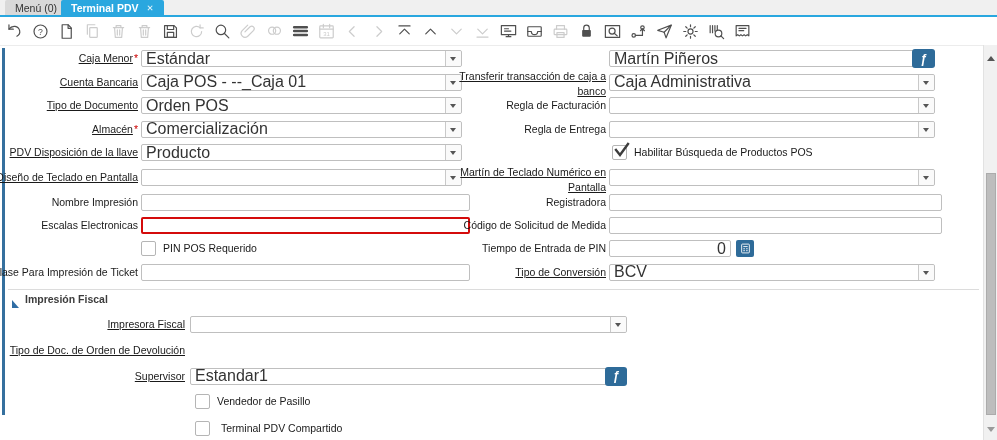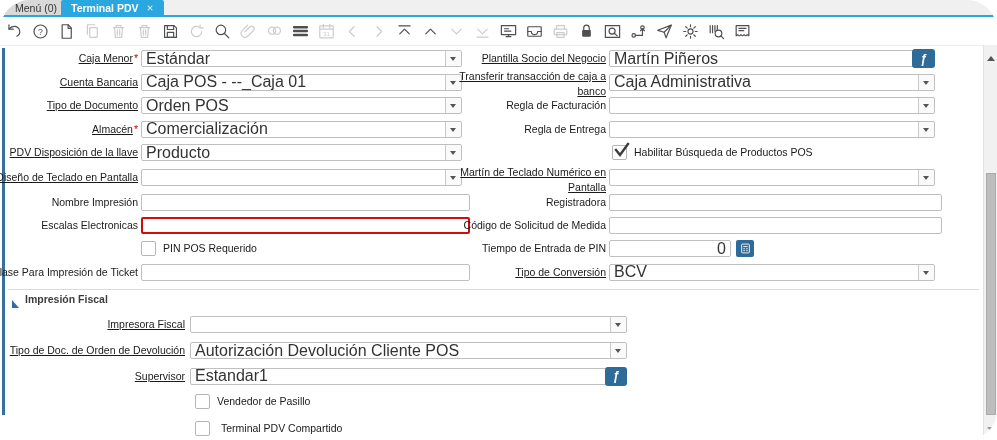--- a/index.html
+++ b/index.html
@@ -1,17 +1,17 @@
 <!DOCTYPE html>
 <html><head>
 <meta charset="utf-8">
 <style>
   html,body{margin:0;padding:0;background:#fff;}
   .screen{position:relative;width:997px;height:440px;background:#fff;overflow:hidden;
-          font-family:"Liberation Sans",sans-serif;border-radius:30px;-webkit-font-smoothing:antialiased;}
+          font-family:"Liberation Sans",sans-serif;-webkit-font-smoothing:antialiased;}
 
   
   .tabstrip{position:absolute;left:0;top:0;right:0;height:15px;background:#f0f0f0;
             border-bottom:2px solid #29a7df;}
   .tab{position:absolute;top:0;height:15px;display:flex;align-items:center;
        font-size:10.5px;padding:0 10px;border-radius:2px 2px 0 0;cursor:default;white-space:nowrap;}
   .tab-menu{left:5px;background:#d9d9d9;color:#333;}
   .tab-active{left:61px;background:#2aa7df;color:#fff;font-weight:bold;}
   .tab-close{margin-left:8px;font-size:8.5px;font-weight:normal;opacity:.9;}
 
@@ -311,21 +311,20 @@
   </div>
 
   <span class="cb" style="left:141px;top:241px" data-checked="false"></span>
   <div class="cb-label" style="left:163px;top:241px">PIN POS Requerido</div>
 
   <div class="lbl" style="left:-40px;top:263.5px;width:178px">Clase Para Impresión de Ticket</div>
   <div class="field" style="left:141px;top:263.5px;width:329px">
     <span class="val"></span>
   </div>
 
-  <div class="lbl link" style="left:430px;top:50px;width:176px">Plantilla Socio del Negocio</div>
   <div class="field" style="left:609px;top:50px;width:326px">
     <span class="val">Martín Piñeros</span>
   </div>
   <div class="sbtn" style="left:912px;top:49px">
       <span>ƒ</span>
     </div>
 
   <div class="lbl link two" style="left:430px;top:69px;width:176px">Transferir transacción de caja a banco</div>
   <div class="field" style="left:609px;top:73.5px;width:326px">
     <span class="val">Caja Administrativa</span>
@@ -390,24 +389,20 @@
       </svg></div>
   <div class="sec-title">Impresión Fiscal</div>
 
   <div class="lbl link" style="left:-20px;top:316px;width:205px">Impresora Fiscal</div>
   <div class="field" style="left:190px;top:316px;width:437px">
     <span class="val"></span>
     <span class="combo-btn"></span>
   </div>
 
   <div class="lbl link" style="left:-20px;top:342px;width:205px">Tipo de Doc. de Orden de Devolución</div>
-  <div class="field" style="left:190px;top:342px;width:437px">
-    <span class="val">Autorización Devolución Cliente POS</span>
-    <span class="combo-btn"></span>
-  </div>
 
   <div class="lbl link" style="left:-20px;top:367.5px;width:205px">Supervisor</div>
   <div class="field" style="left:190px;top:367.5px;width:437px">
     <span class="val">Estandar1</span>
   </div>
   <div class="sbtn" style="left:605px;top:366.5px;width:22px">
       <span>ƒ</span>
     </div>
 
   <span class="cb" style="left:195px;top:394px" data-checked="false"></span>

